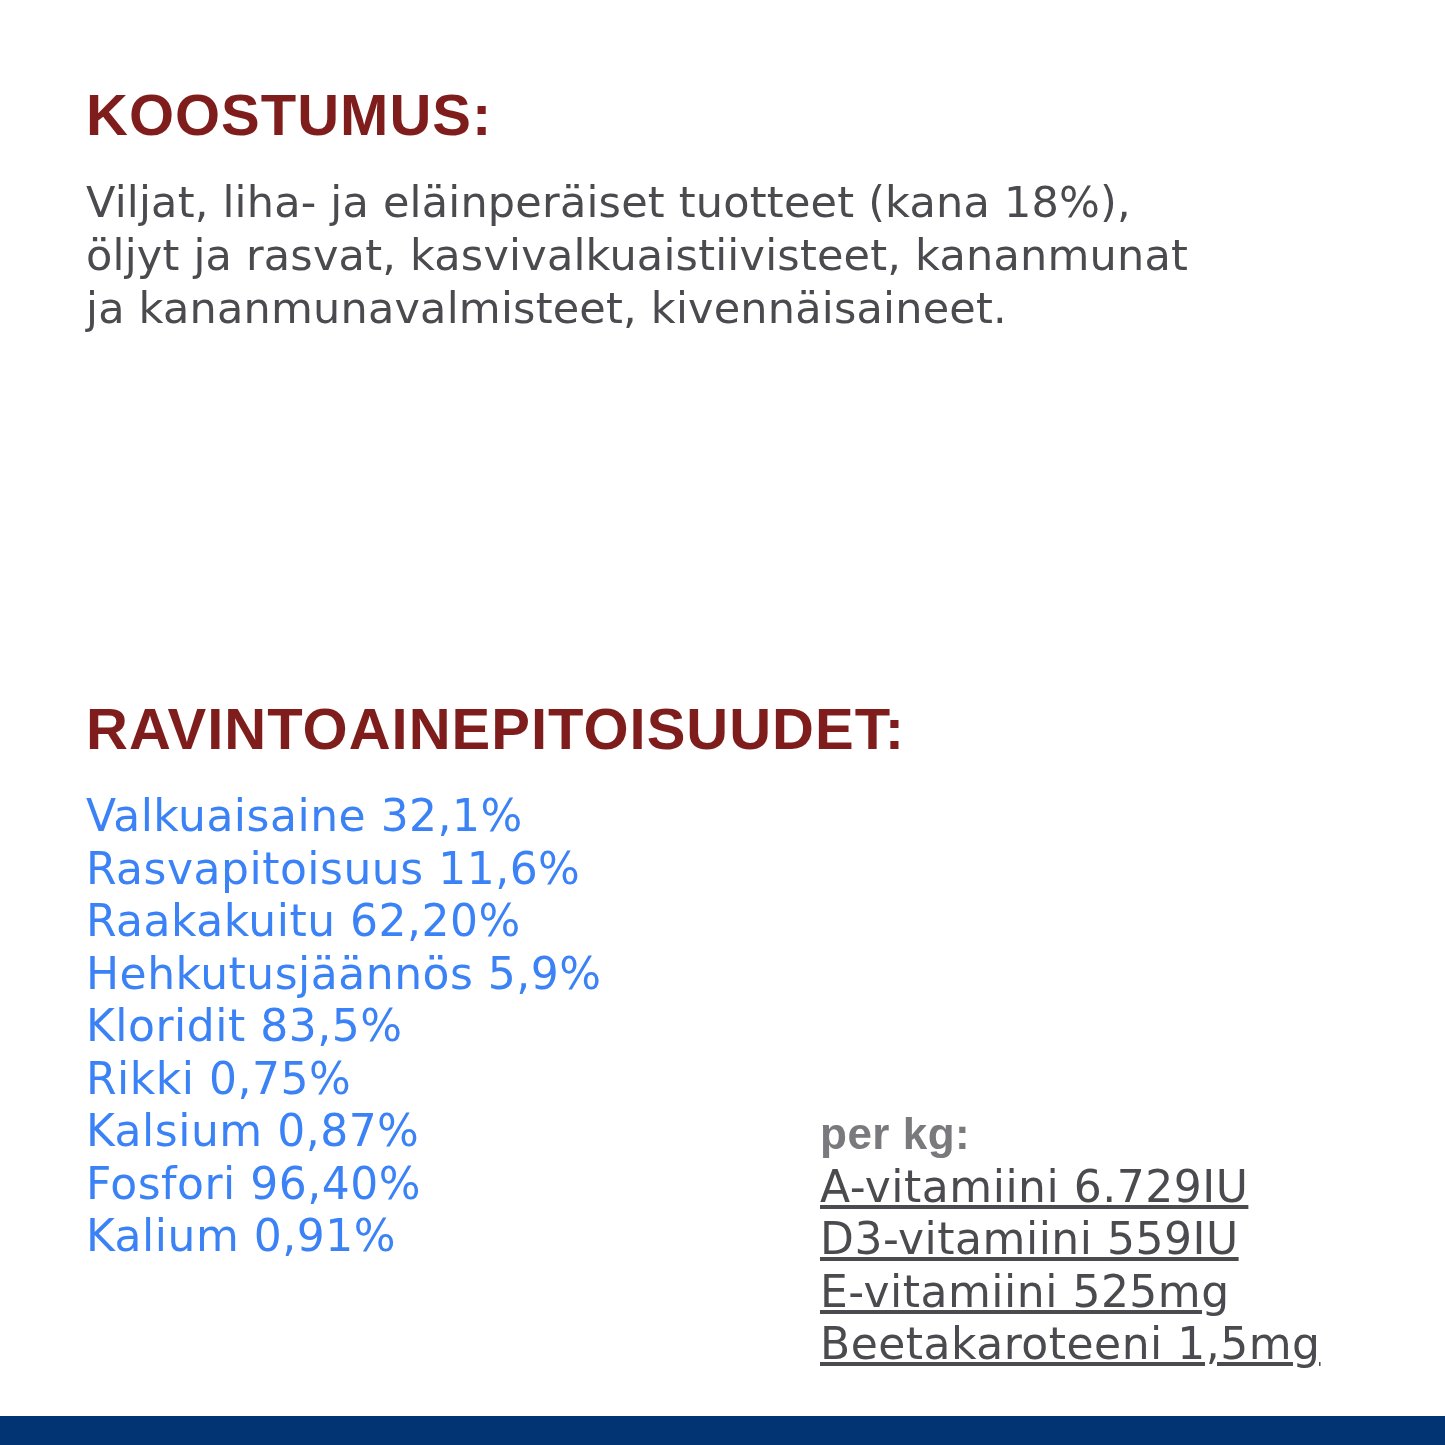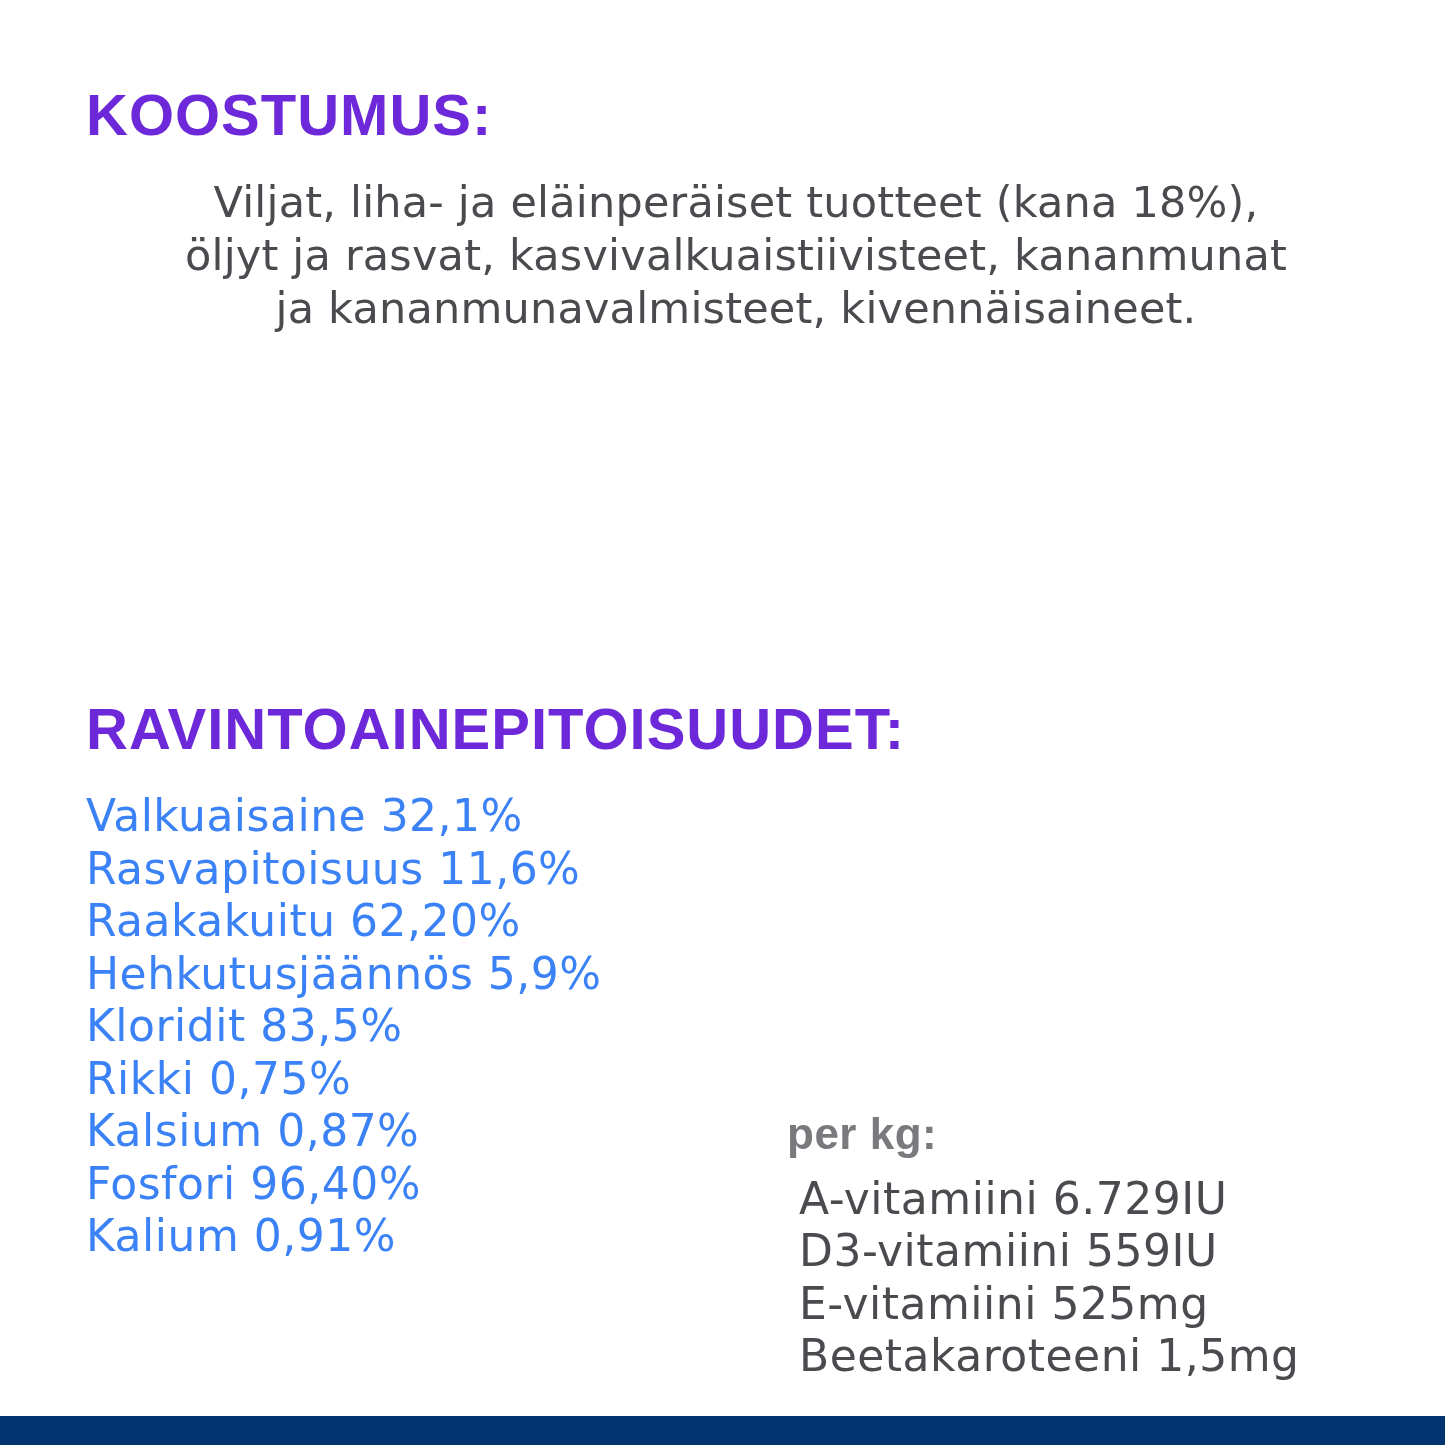--- a/index.html
+++ b/index.html
@@ -11,21 +11,21 @@
       width: 1445px;
       height: 1445px;
       position: relative;
       overflow: hidden;
       font-family: "Liberation Sans", sans-serif;
     }
     .heading {
       position: absolute;
       left: 86px;
       margin: 0;
-      color: #6d28d9;
+      color: #7f1d1d;
       font-family: "Liberation Sans", sans-serif;
       font-weight: bold;
       font-size: 58px;
       letter-spacing: 1px;
       line-height: 1;
       white-space: nowrap;
     }
     #h-composition { top: 86px; }
     #h-nutrients { top: 700px; }
 
@@ -34,56 +34,56 @@
       left: 86px;
       top: 176px;
       width: 1300px;
       margin: 0;
       color: #4a4a4f;
       font-family: "DejaVu Sans", sans-serif;
       font-size: 43px;
       line-height: 53px;
       letter-spacing: 0.2px;
     }
-    .composition-text span { display: block; white-space: nowrap; text-align: center; }
+    .composition-text span { display: block; white-space: nowrap; }
 
     .nutrient-list {
       position: absolute;
       left: 86px;
       top: 790px;
       margin: 0;
       padding: 0;
       list-style: none;
       color: #3b82f6;
       font-family: "DejaVu Sans", sans-serif;
       font-size: 44px;
       line-height: 52.5px;
       letter-spacing: 0.5px;
     }
     .nutrient-list li { white-space: nowrap; }
 
     .perkg {
       position: absolute;
-      left: 787px;
+      left: 820px;
       top: 1108px;
       color: #4a4a4f;
       font-family: "DejaVu Sans", sans-serif;
       font-size: 44px;
       line-height: 52.5px;
       letter-spacing: 0.5px;
     }
     .perkg-title {
       color: #7a7a7e;
       font-family: "Liberation Sans", sans-serif;
       font-weight: bold;
       font-size: 44px;
       margin: 0;
       line-height: 52.5px;
     }
-    .perkg ul { list-style: none; margin: 12px; padding: 0; }
+    .perkg ul { list-style: none; margin: 0; padding: 0; text-decoration: underline; }
     .perkg li { white-space: nowrap; }
 
     .bottom-bar {
       position: absolute;
       left: 0;
       top: 1416px;
       width: 1445px;
       height: 29px;
       background: #023373;
     }

